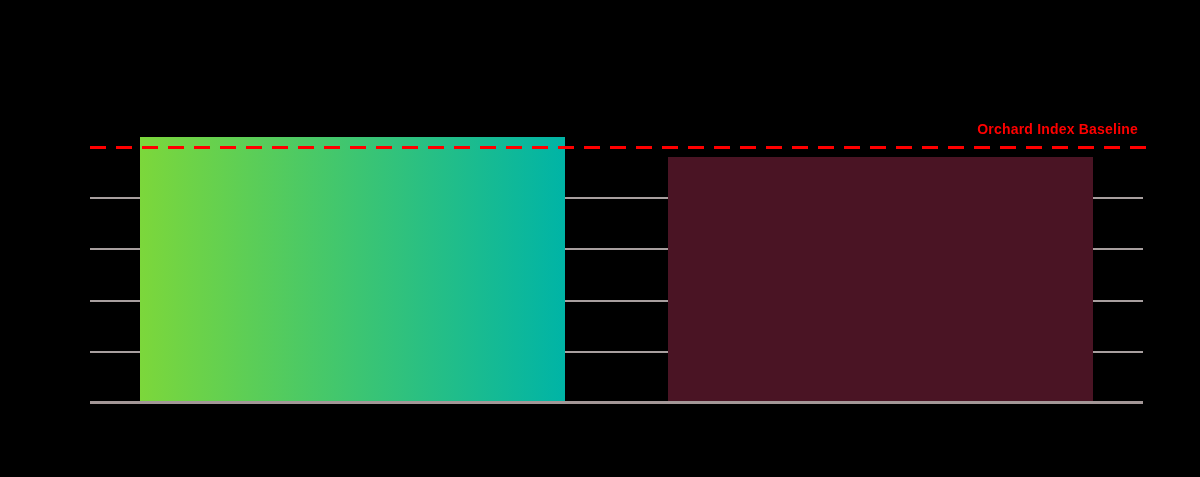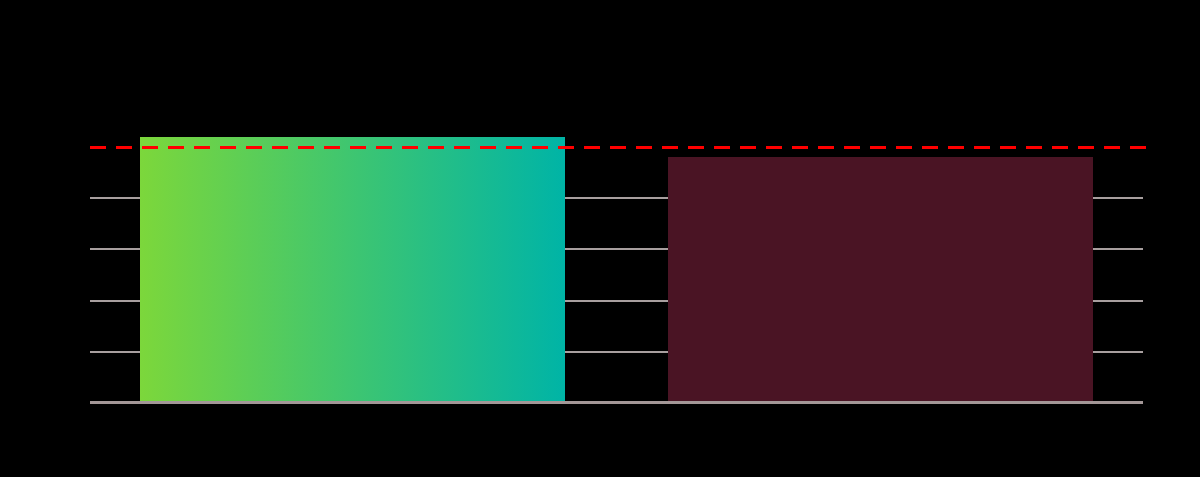--- a/index.html
+++ b/index.html
@@ -55,13 +55,14 @@
   <div id="gridlines">
       <div class="gridline" style="top: 350.8px; background: rgb(168, 159, 159);"></div>
       <div class="gridline" style="top: 299.6px; background: rgb(168, 159, 159);"></div>
       <div class="gridline" style="top: 248.4px; background: rgb(168, 159, 159);"></div>
       <div class="gridline" style="top: 197.2px; background: rgb(168, 159, 159);"></div>
     </div>
   <div id="bar1" class="bar" style="left: 140px; width: 425px; top: 136.76px; height: 264.24px; background: linear-gradient(90deg, rgb(124, 215, 59), rgb(0, 180, 166));"></div>
   <div id="bar2" class="bar" style="left: 668px; width: 425px; top: 157.24px; height: 243.76px; background: rgb(74, 20, 36);"></div>
   <div id="axis" style="background: rgb(163, 151, 151);"></div>
   <div id="baseline" style="top: 145.5px; background: repeating-linear-gradient(90deg, rgb(255, 0, 0) 0px, rgb(255, 0, 0) 16px, transparent 16px, transparent 26px);"></div>
+  <span id="baseline-label" style="color: rgb(255, 0, 0);">Orchard Index Baseline</span>
 </div>
 
 </body></html>

